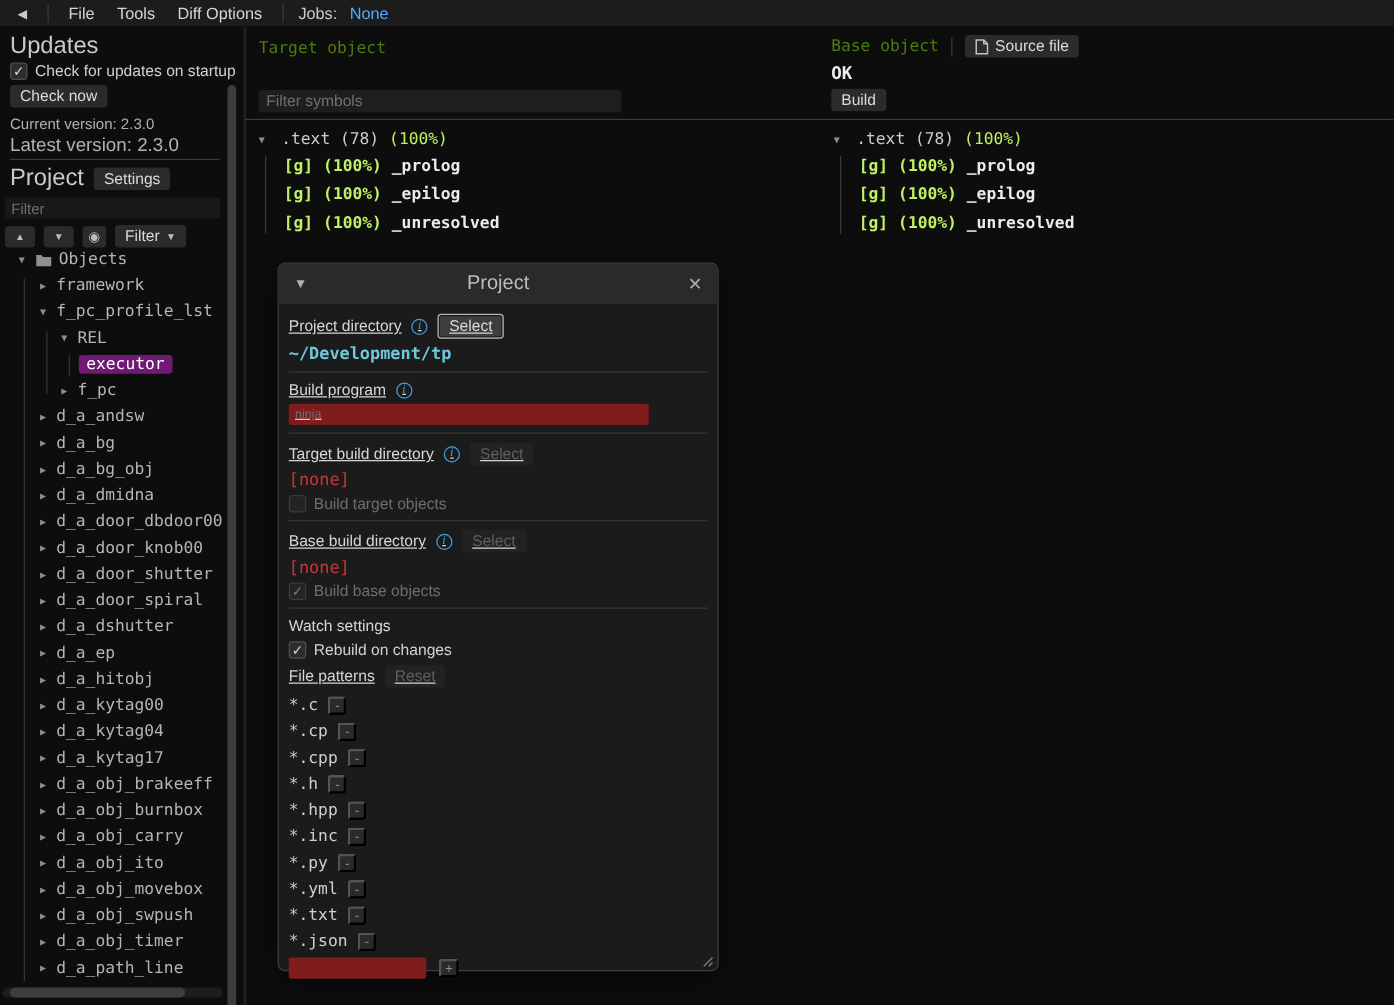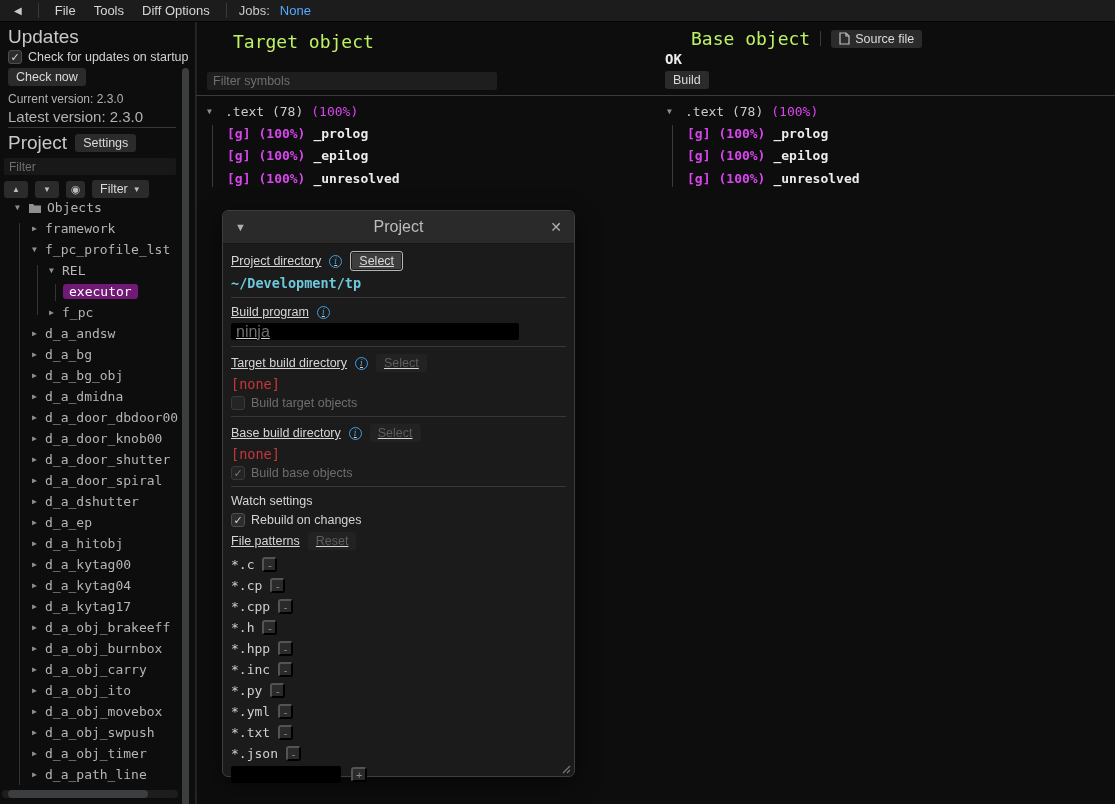--- a/index.html
+++ b/index.html
@@ -66,36 +66,36 @@
   .vscroll { position:absolute; left:182px; top:46px; width:7px; height:742px;
     background:#3c3d3f; border-radius:4px; }
   .hscroll-track { position:absolute; left:2px; top:768px; width:176px; height:8px;
     background:#1d1d1d; border-radius:4px; }
   .hscroll-thumb { position:absolute; left:6px; top:0; width:140px; height:8px;
     background:#3c3d3f; border-radius:4px; }
 
   
   .main-vline { position:absolute; left:196px; top:22px; width:1px; height:782px; background:#202020; }
   .obj-label { position:absolute; top:31px; font-family:"DejaVu Sans Mono",monospace;
-    font-size:18px; color:#bef264;margin-left:26px; }
+    font-size:13px; color:#4d7c0f; }
   .obj-path { position:absolute; top:51px; font-family:"DejaVu Sans Mono",monospace;
     font-size:14px; font-weight:bold; color:#eeeeee; }
   .sym-filter { position:absolute; left:207px; top:72px; width:290px; height:18px;
     background:#1e1e1e; border:none; border-radius:2px; color:#cfcfcf; font-size:12.5px; padding:0 6px; }
   .sym-filter::placeholder { color:#6f6f6f; }
   .base-head { position:absolute; left:665px; top:28px; display:flex; align-items:center; gap:10px; }
   .src-btn { display:inline-flex; align-items:center; gap:5px; }
   .build-btn { position:absolute; left:665px; top:71px; }
   .main-hsep { position:absolute; left:196px; top:95px; width:919px; height:1px; background:#3a3a3a; }
 
   .symbols { position:absolute; top:101px; width:440px; font-family:"DejaVu Sans Mono",monospace;
     font-size:13px; }
   .sec-head { display:flex; align-items:center; gap:8px; height:21px; color:#cccccc; }
   .sec-head .arrow { font-size:8px; color:#8e8e8e; width:10px; }
-  .green { color:#d946ef;text-align:center; }
+  .green { color:#bef264;text-align:center; }
   .sym-rows { position:relative; padding-left:20px; }
   .sym-guide { position:absolute; left:5px; top:3px; width:1px; height:62px; background:#3a3a3a; }
   .sym-row { height:22.5px; display:flex; align-items:center; gap:8px; font-weight:bold; }
   .sym-row .sname { color:#ececec; }
 
   
   .dialog { position:absolute; left:222px; top:210px; width:353px; height:567px;
     background:#1b1b1b; border:1px solid #3e3e3e; border-radius:6px;
     box-shadow:0 6px 24px rgba(0,0,0,0.55); }
   .dlg-head { height:33px; background:#2a2a2a; border-radius:6px 6px 0 0;
@@ -106,22 +106,22 @@
   .dlg-body { padding:7px 8px 4px 8px; font-size:12.5px; color:#d6d6d6; position:relative; height:533px; }
   .dlg-row { display:flex; align-items:center; gap:8px; margin-bottom:4px;text-decoration:underline; }
   .info-ic { width:13px; height:13px; border:1px solid #3f9fe0; border-radius:50%;
     color:#3f9fe0; font-size:9px; display:inline-flex; align-items:center; justify-content:center;
     font-family:"DejaVu Serif", serif; font-style:italic; flex:0 0 auto; }
   .path-val { font-family:"DejaVu Sans Mono",monospace; font-size:13.5px; font-weight:bold;
     color:#6ec8dc; margin:3px 0 6px 0; }
   .none-val { font-family:"DejaVu Sans Mono",monospace; font-size:13.5px;
     color:#c83737; margin:2px 0 4px 0; }
   .dlg-sep { height:1px; background:#373737; margin:6px 0 7px 0; }
-  .dlg-input { background:#000000; border:none; border-radius:2px; height:17px;
-    color:#cfcfcf; font-size:16px; padding:0 5px;text-decoration:underline; }
+  .dlg-input { background:#7f1d1d; border:none; border-radius:2px; height:17px;
+    color:#cfcfcf; font-size:10px; padding:0 5px;text-decoration:underline; }
   .dlg-input::placeholder { color:#6f6f6f; }
   .build-prog-input { width:288px; margin:3px 0 4px 0; display:block; }
   .pat-row { display:flex; align-items:center; gap:8px; height:21px;
     font-family:"DejaVu Sans Mono",monospace; font-size:13px; color:#cfcfcf; }
   .mini-btn { background:#2a2a2a; border-radius:3px; color:#8a8a8a; font-size:11px;
     min-width:15px; height:15px; display:inline-flex; align-items:center; justify-content:center;
     padding:0 3px; }
   .add-row { display:flex; align-items:center; gap:10px; margin-top:2px; }
   .add-input { width:110px; }
   .resize-grip { position:absolute; right:3px; bottom:3px; }

